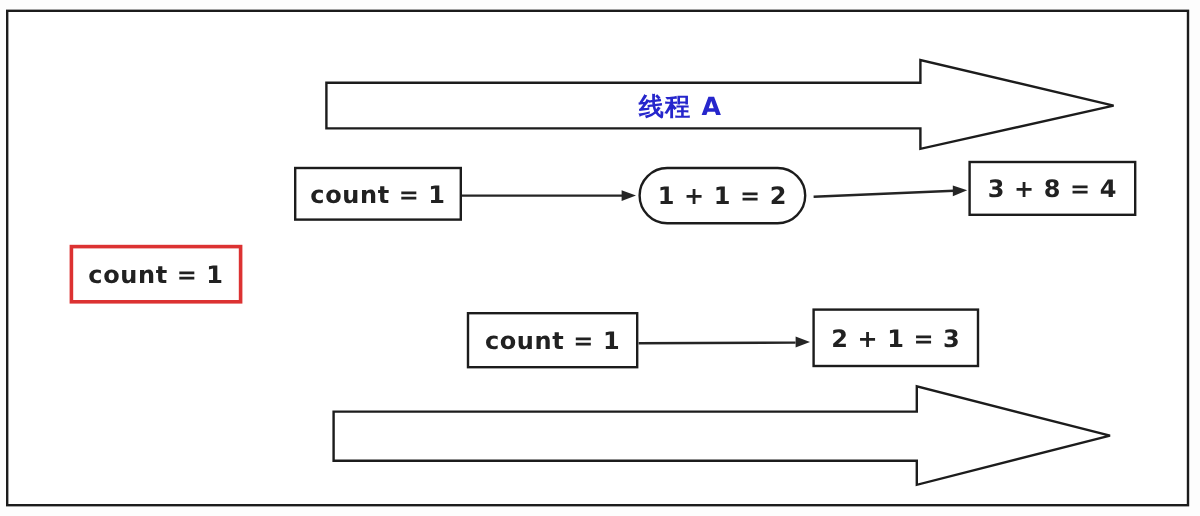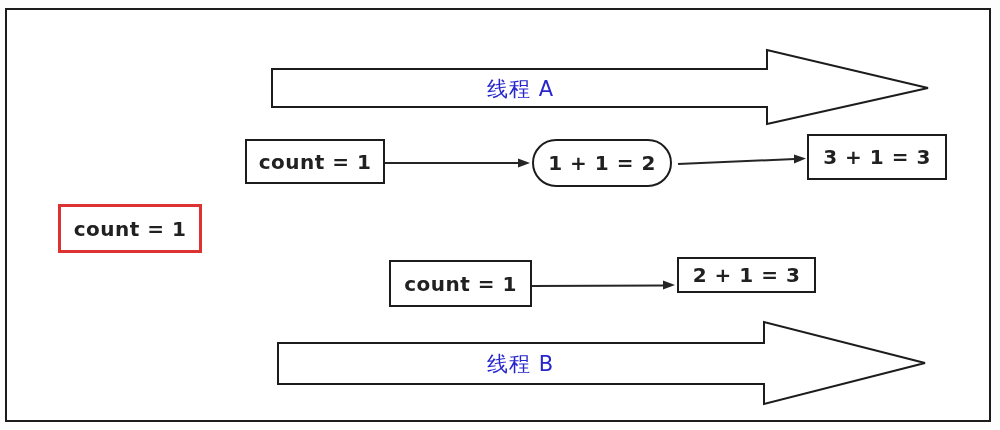--- a/index.html
+++ b/index.html
@@ -40,27 +40,28 @@
     white-space: nowrap;
   }
   #box-a1 { left: 245px; top: 139px; width: 140px; height: 45px; }
   #box-a2 { left: 532px; top: 139px; width: 140px; height: 48px; border-radius: 24px; }
   #box-a3 { left: 807px; top: 134px; width: 140px; height: 46px; }
   #box-shared {
     left: 58px; top: 204px; width: 144px; height: 49px;
     border: 3px solid #dc3232;
   }
   #box-b1 { left: 389px; top: 260px; width: 143px; height: 47px; }
-  #box-b2 { left: 677px; top: 257px; width: 139px; height: 36px; text-align: right; }
+  #box-b2 { left: 677px; top: 257px; width: 139px; height: 49px; text-align: right; }
   .thread-label {
     position: absolute;
     width: 160px;
+    text-align: center;
     color: #2626cc;
     font-size: 21px;
-    font-weight: 400;
+    font-weight: 700;
     letter-spacing: 1px;
     white-space: nowrap;
   }
   #label-a { left: 487px; top: 75px; }
   #label-b { left: 487px; top: 350px; }
 </style>
 </head>
 <body>
 
 <div id="stage">
@@ -82,24 +83,23 @@
       <polygon points="806,158.5 794,154.5 794,163.5" fill="#252525"></polygon>
     </g>
 
     <g>
       <line x1="532" y1="286" x2="663" y2="285.5" stroke="#252525" stroke-width="2"></line>
       <polygon points="675,285 663,280.5 663,289.5" fill="#252525"></polygon>
     </g>
   </svg>
 
   <div id="label-a" class="thread-label">线程 A</div>
-  <div id="label-b" class="thread-label">线程 B</div>
 
   <div id="box-a1" class="node">count = 1</div>
   <div id="box-a2" class="node">1 + 1 = 2</div>
-  <div id="box-a3" class="node">3 + 1 = 3</div>
+  <div id="box-a3" class="node">3 + 8 = 4</div>
 
   <div id="box-shared" class="node">count = 1</div>
 
   <div id="box-b1" class="node">count = 1</div>
   <div id="box-b2" class="node">2 + 1 = 3</div>
 
 </div>
 
 </body></html>

